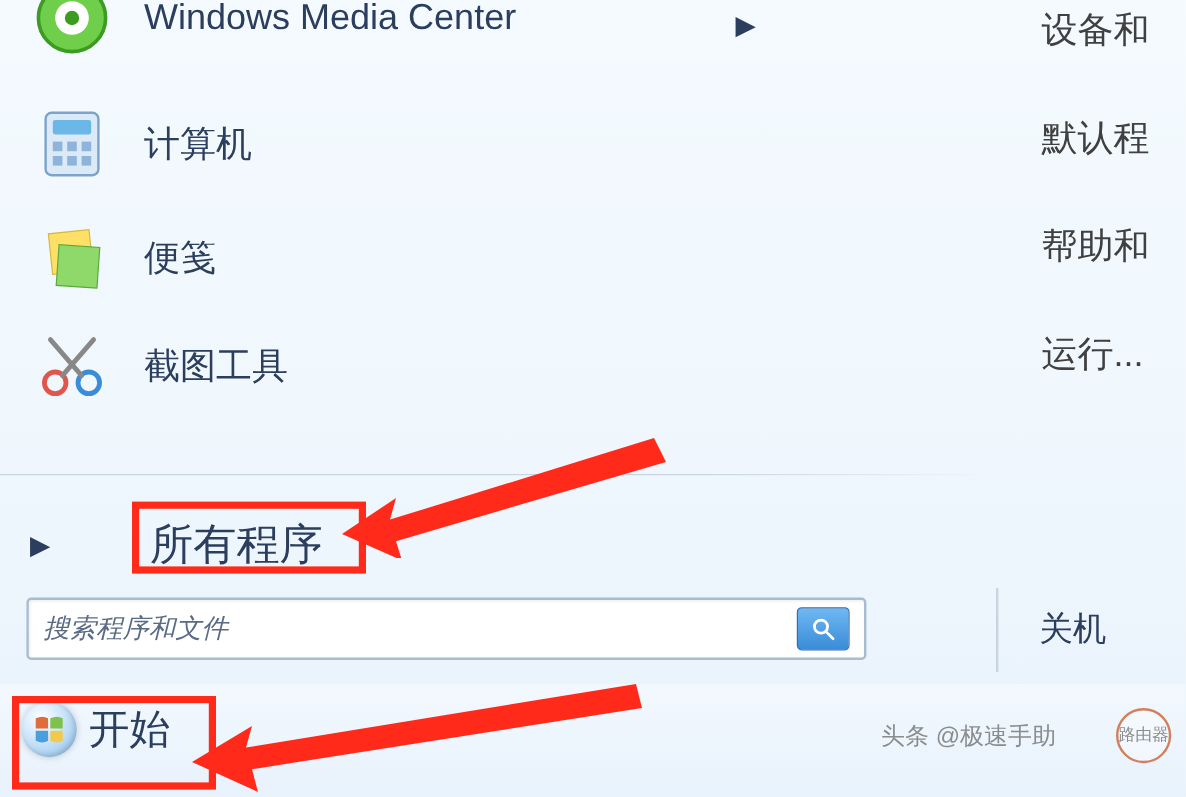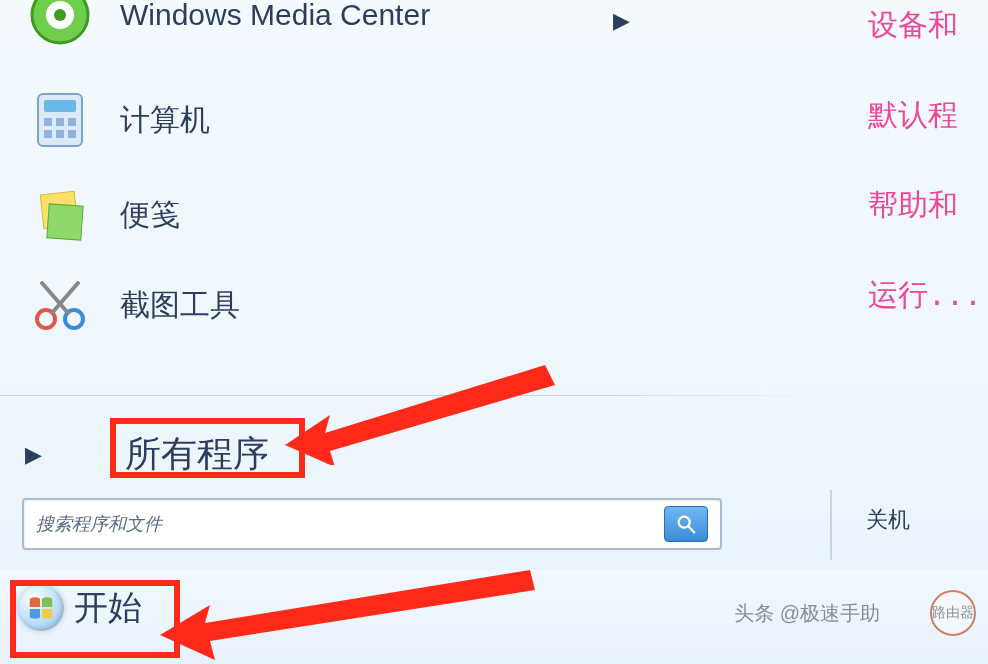--- a/index.html
+++ b/index.html
@@ -55,23 +55,22 @@
     font-size: 22px;
     color: #2c3e5e;
   }
 
   
   .right-item {
     position: absolute;
     right: 0;
     width: 120px;
     font-size: 30px;
-    color: #ec4899;
+    color: #404040;
     white-space: nowrap;
-    font-family: Liberation Mono, monospace;
   }
   .r-devices { top: 5px; }
   .r-default { top: 95px; }
   .r-help    { top: 185px; }
   .r-run     { top: 275px; }
 
   
   .hsep {
     position: absolute;
     left: 0;
@@ -135,40 +134,40 @@
     background: #ffffff;
     border: 2px solid #a9bbd1;
     border-radius: 4px;
     box-shadow: inset 1px 1px 3px rgba(0,0,0,0.08);
     display: flex;
     align-items: center;
     padding: 0 12px;
     box-sizing: border-box;
   }
   .search-box .placeholder {
-    font-size: 18px;
+    font-size: 22px;
     color: #5a6b85;
     font-style: italic;
     flex: 1;
   }
   .search-icon-btn {
     width: 42px;
     height: 34px;
     background: linear-gradient(180deg, #6fb8f2, #3a8cd8);
     border: 1px solid #2e6eb3;
     border-radius: 4px;
     display: flex;
     align-items: center;
     justify-content: center;
   }
   .shutdown-label {
     position: absolute;
     left: 866px;
     top: 505px;
-    font-size: 22px;
+    font-size: 28px;
     color: #2c3e5e;
   }
 
   
   .taskbar {
     position: absolute;
     left: 0;
     top: 570px;
     width: 988px;
     height: 94px;

